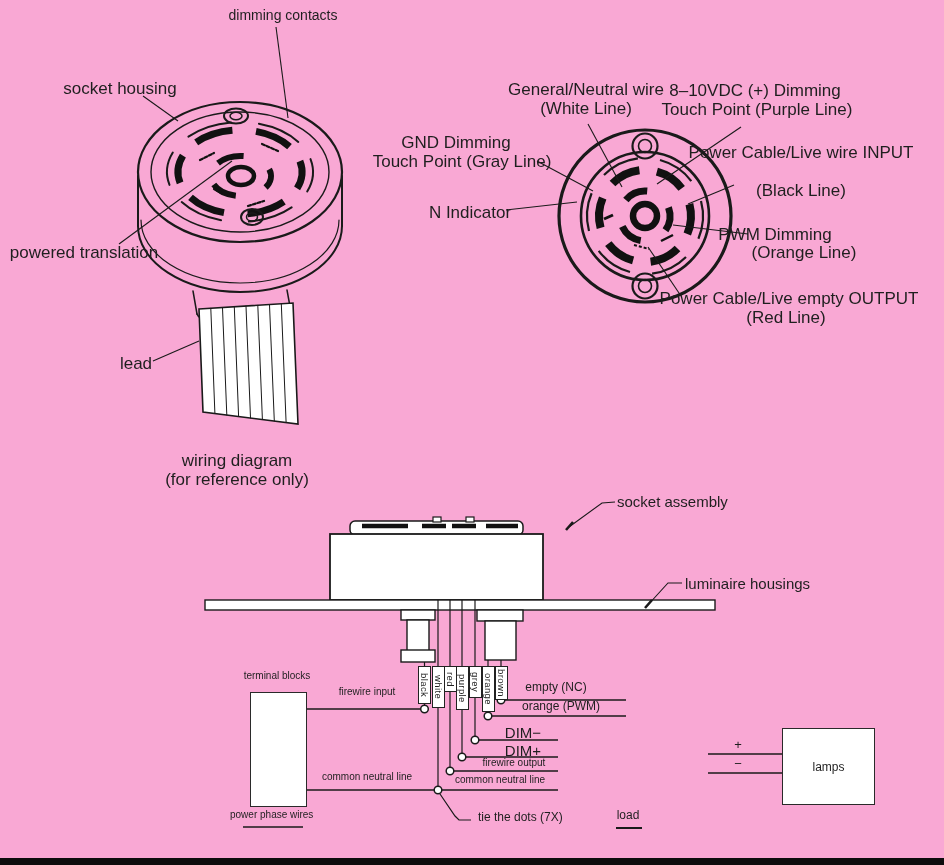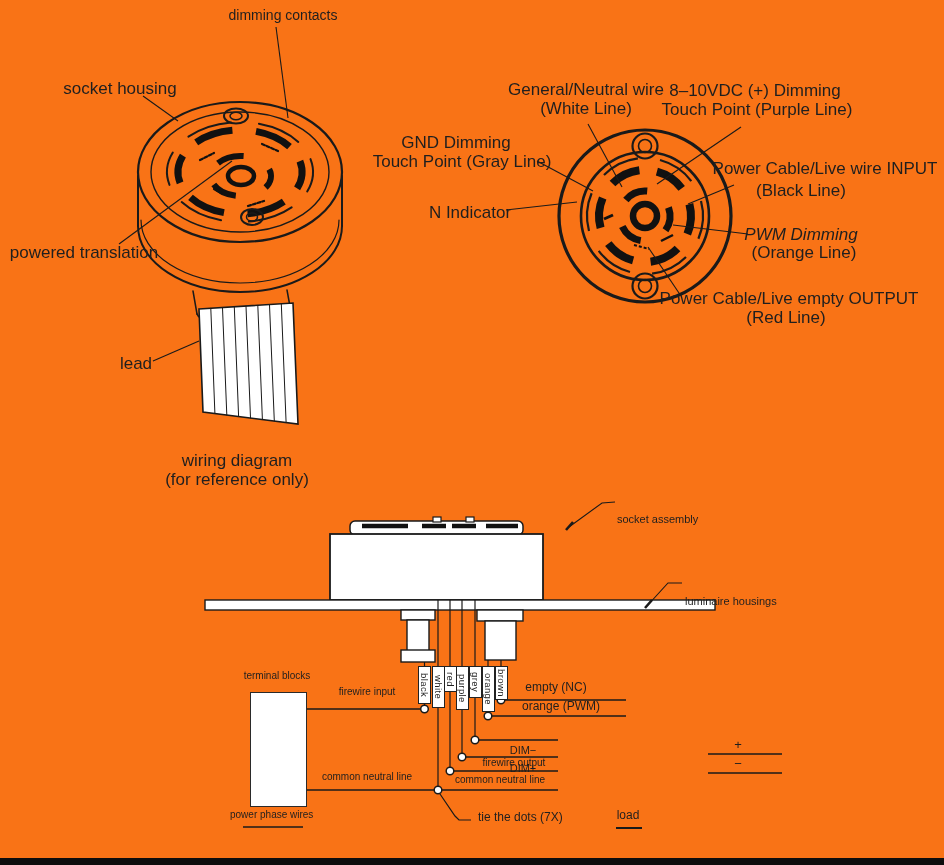--- a/index.html
+++ b/index.html
@@ -1,24 +1,24 @@
 <!DOCTYPE html>
 <html><head>
 <meta charset="utf-8">
 <style>
   html,body{margin:0;padding:0;background:#fff;}
   .canvas{
-    position:relative;width:944px;height:865px;background:#f97316;overflow:hidden;
+    position:relative;width:944px;height:865px;background:#f9a8d4;overflow:hidden;
     font-family:"Liberation Sans",sans-serif;color:#1f1f1f;
   }
   svg.linework{position:absolute;left:0;top:0;z-index:1;}
   .lbl{position:absolute;z-index:3;white-space:nowrap;color:#1f1f1f;line-height:1.15;}
   .ctr{transform:translateX(-50%);text-align:center;}
   .fs14{font-size:14px;} .fs13{font-size:17px;} .fs12{font-size:12px;}
-  .fs125{font-size:11px;margin-top:20px;} .fs115{font-size:10px;} .fs13b{font-size:13px;}
+  .fs125{font-size:15px;} .fs115{font-size:10px;} .fs13b{font-size:13px;}
   .wire-tag{
     position:absolute;z-index:3;top:666px;width:13px;box-sizing:border-box;
     border:1px solid #222;background:#fff;
     writing-mode:vertical-rl;font-size:9.5px;letter-spacing:.4px;
     display:flex;align-items:center;justify-content:center;color:#1f1f1f;
   }
   .box{
     position:absolute;z-index:2;box-sizing:border-box;border:1.5px solid #2a2a2a;
     background:#fff;display:flex;align-items:center;justify-content:center;
   }
@@ -234,31 +234,34 @@
   <div class="lbl ctr fs13" style="left:237px;top:451px;">wiring diagram</div>
   <div class="lbl ctr fs13" style="left:237px;top:470px;">(for reference only)</div>
 
   <div class="lbl ctr fs13" style="left:586px;top:80px;">General/Neutral wire</div>
   <div class="lbl ctr fs13" style="left:586px;top:99px;">(White Line)</div>
   <div class="lbl ctr fs13" style="left:755px;top:81px;">8–10VDC (+) Dimming</div>
   <div class="lbl ctr fs13" style="left:757px;top:100px;">Touch Point (Purple Line)</div>
   <div class="lbl ctr fs13" style="left:456px;top:133px;">GND Dimming</div>
   <div class="lbl ctr fs13" style="left:462px;top:152px;">Touch Point (Gray Line)</div>
   <div class="lbl ctr fs13" style="left:470px;top:203px;">N Indicator</div>
-  <div class="lbl ctr fs13" style="left:801px;top:159px;margin-left:24px;">Power Cable/Live wire INPUT</div>
+  <div class="lbl ctr fs13" style="left:801px;top:143px;">Power Cable/Live wire INPUT</div>
   <div class="lbl ctr fs13" style="left:801px;top:181px;">(Black Line)</div>
-  <div class="lbl ctr fs13" style="left:801px;top:225px;font-style:italic;">PWM Dimming</div>
+  <div class="lbl ctr fs13" style="left:775px;top:225px;">PWM Dimming</div>
   <div class="lbl ctr fs13" style="left:804px;top:243px;">(Orange Line)</div>
   <div class="lbl ctr fs13" style="left:789px;top:289px;">Power Cable/Live empty OUTPUT</div>
   <div class="lbl ctr fs13" style="left:786px;top:308px;">(Red Line)</div>
 
   <div class="lbl fs125" style="left:617px;top:493px;">socket assembly</div>
   <div class="lbl fs125" style="left:685px;top:575px;">luminaire housings</div>
 
   <div class="box" style="left:250px;top:692px;width:57px;height:115px;border-width:1.4px;"></div>
+  <div class="box" style="left:782px;top:728px;width:93px;height:77px;">
+    <span class="fs12">lamps</span>
+  </div>
 
   <div class="wire-tag" style="left:418px;height:38px;">black</div>
   <div class="wire-tag" style="left:432px;height:42px;">white</div>
   <div class="wire-tag" style="left:444px;height:26px;">red</div>
   <div class="wire-tag" style="left:456px;height:44px;">purple</div>
   <div class="wire-tag" style="left:469px;height:32px;">grey</div>
   <div class="wire-tag" style="left:482px;height:46px;">orange</div>
   <div class="wire-tag" style="left:495px;height:34px;">brown</div>
 
   <div class="lbl ctr fs115" style="left:277px;top:670px;">terminal blocks</div>

